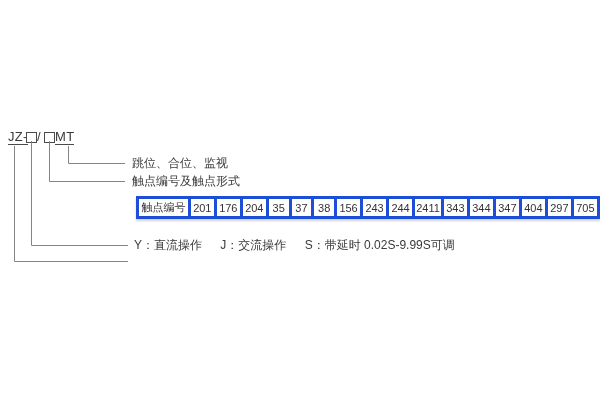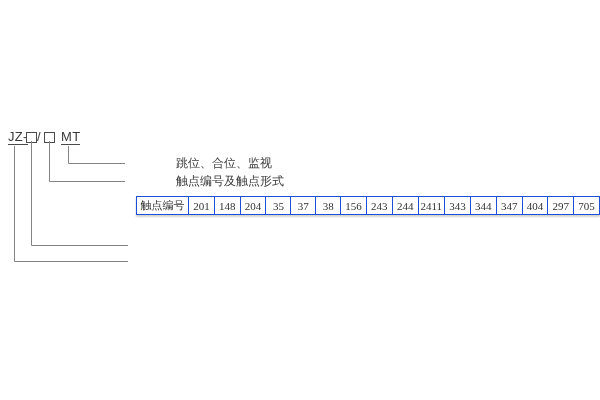--- a/index.html
+++ b/index.html
@@ -24,21 +24,21 @@
     height: 15px;
     line-height: 15px;
     font-size: 13px;
     letter-spacing: 0.3px;
     color: #3a3a3a;
     white-space: nowrap;
   }
   .underlined { border-bottom: 1px solid #4a4a4a; }
   .model-prefix { left: 8px; }
   .model-slash  { left: 37px; }
-  .model-suffix { left: 61px; }
+  .model-suffix { left: 55px; }
   .placeholder-box {
     position: absolute;
     top: 132px;
     width: 9px;
     height: 9px;
     border: 1px solid #4a4a4a;
     background: #ffffff;
   }
   .box-1 { left: 26px; }
   .box-2 { left: 44px; }
@@ -51,49 +51,48 @@
   }
   svg.leaders polyline { fill: none; stroke-width: 1; }
 
   
   .callout {
     position: absolute;
     font-size: 12px;
     line-height: 13px;
     color: #3a3a3a;
     white-space: nowrap;
-    margin-left: 44px;
   }
   .callout-monitor  { left: 132px; top: 157px; }
   .callout-contact  { left: 132px; top: 175px; }
   .callout-operation{ left: 134px; top: 239px; }
   .callout-product  { left: 134px; top: 255px; }
   .op-seg { margin-right: 15px; }
   .op-seg:last-child { margin-right: 0; }
 
   
   table.contact-table {
     position: absolute;
     left: 136px;
     top: 196px;
     border-collapse: collapse;
     font-size: 11px;
     color: #333333;
     box-shadow: 0 2px 2px rgba(0,0,0,0.18);
   }
   .contact-table th, .contact-table td {
-    border: 1px solid #1d4ed8;
+    border: 3px solid #1d4ed8;
     height: 17px;
     padding: 0 1px;
     text-align: center;
     font-weight: normal;
     white-space: nowrap;
   }
   .contact-table th { width: 50px; }
-  .contact-table td { width: 24px; font-family: Liberation Serif, serif; }
+  .contact-table td { width: 24px; }
 </style>
 </head>
 <body>
 
 <div class="stage">
 
   <span class="model-part model-prefix underlined">JZ-</span>
   <span class="placeholder-box box-1"></span>
   <span class="model-part model-slash">/</span>
   <span class="placeholder-box box-2"></span>
@@ -103,28 +102,33 @@
     <polyline points="68.5,146 68.5,163.5 125,163.5" stroke="#848484"></polyline>
     <polyline points="49.5,141 49.5,181.5 125,181.5" stroke="#848484"></polyline>
     <polyline points="31.5,141 31.5,245.5 128,245.5" stroke="#848484"></polyline>
     <polyline points="14.5,146 14.5,261.5 128,261.5" stroke="#848484"></polyline>
   </svg>
 
   <div class="callout callout-monitor">跳位、合位、监视</div>
 
   <div class="callout callout-contact">触点编号及触点形式</div>
 
+  <div class="callout callout-operation">
+    <span class="op-seg">Y：直流操作</span>
+    <span class="op-seg">J：交流操作</span>
+    <span class="op-seg">S：带延时 0.02S-9.99S可调</span>
+  </div>
 
 
   <table class="contact-table">
     <tbody>
         <tr>
           <th>触点编号</th>
           <td>201</td>
-          <td>148</td>
+          <td>176</td>
           <td>204</td>
           <td>35</td>
           <td>37</td>
           <td>38</td>
           <td>156</td>
           <td>243</td>
           <td>244</td>
           <td>2411</td>
           <td>343</td>
           <td>344</td>

